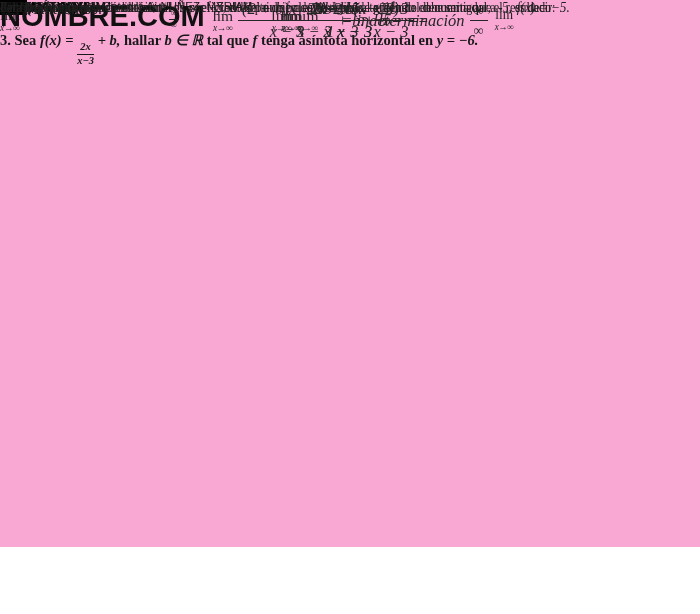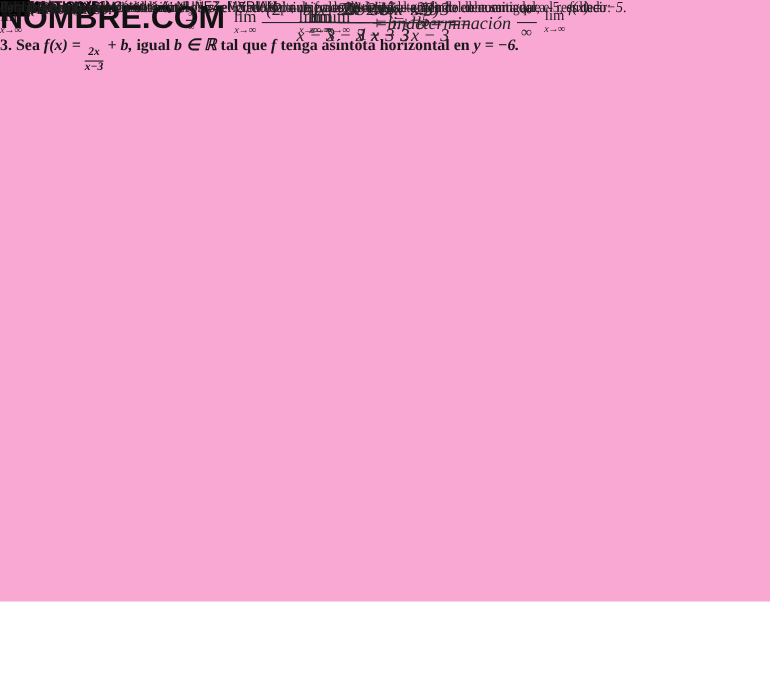--- a/index.html
+++ b/index.html
@@ -78,21 +78,21 @@
   <div class="abs hdr-tema sans">TEMA 3</div>
   <div class="abs hdr-hoja sans">Hoja 3 de 4</div>
 
   <div class="abs problem">
     <span>3. Sea </span>
     <span class="it">f(x) =</span>
     <span class="ifrac">
         <span class="fn it">2x</span>
         <span class="fd it">x−3</span>
       </span>
-    <span class="it">+ b,</span><span> igual </span><span class="it">b ∈ ℝ</span><span> tal que </span><span class="it">f</span><span> tenga asíntota horizontal en </span><span class="it">y = −6.</span>
+    <span class="it">+ b,</span><span> hallar </span><span class="it">b ∈ ℝ</span><span> tal que </span><span class="it">f</span><span> tenga asíntota horizontal en </span><span class="it">y = −6.</span>
   </div>
 
   <div class="abs p1">
     <span>Para que f tenga asíntota horizontal en </span><span class="it">y = −5</span><span>, el límite de f cuando x tiende a infinito debe ser igual a -5, es decir:</span>
   </div>
 
   <div class="abs limline">
     <span class="limblk">
         <span class="limw">lim</span>
         <span class="lims">x→∞</span>

